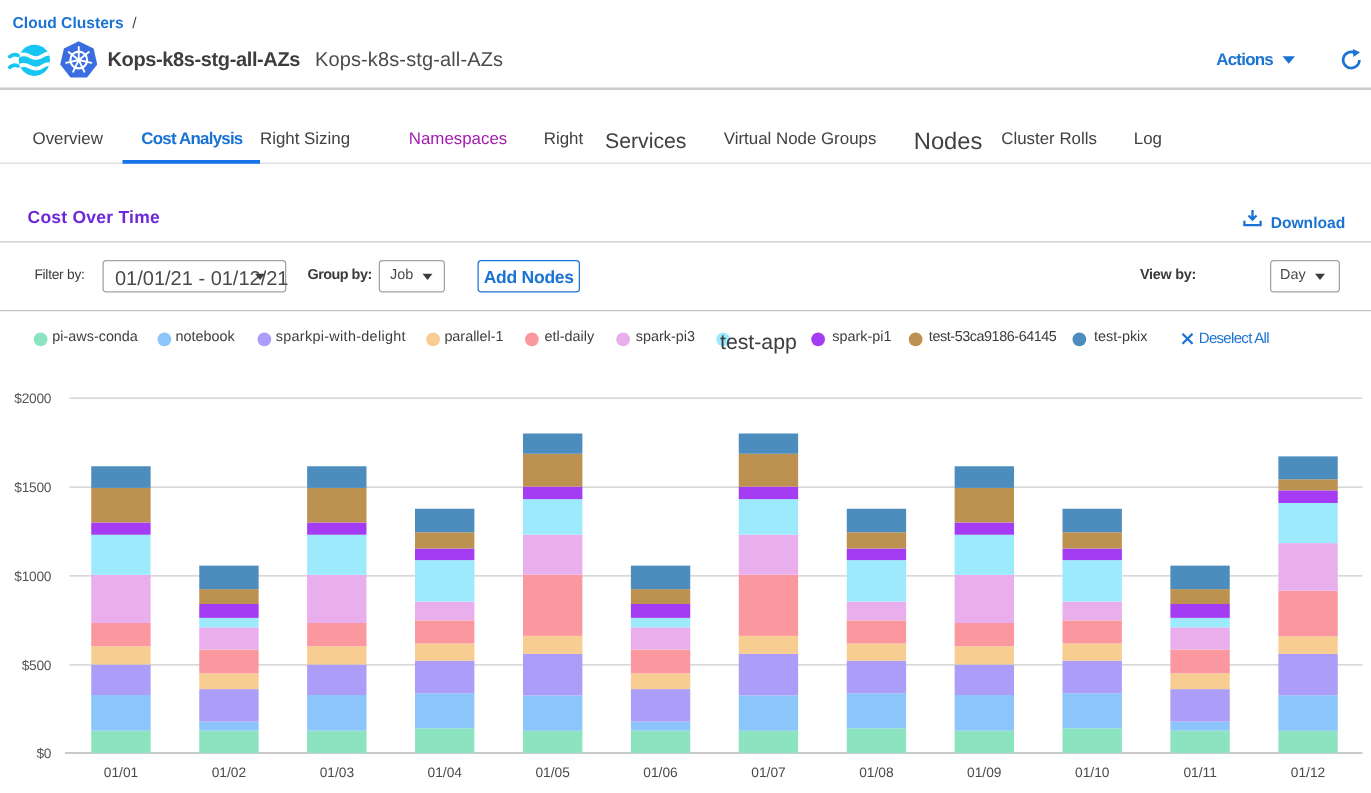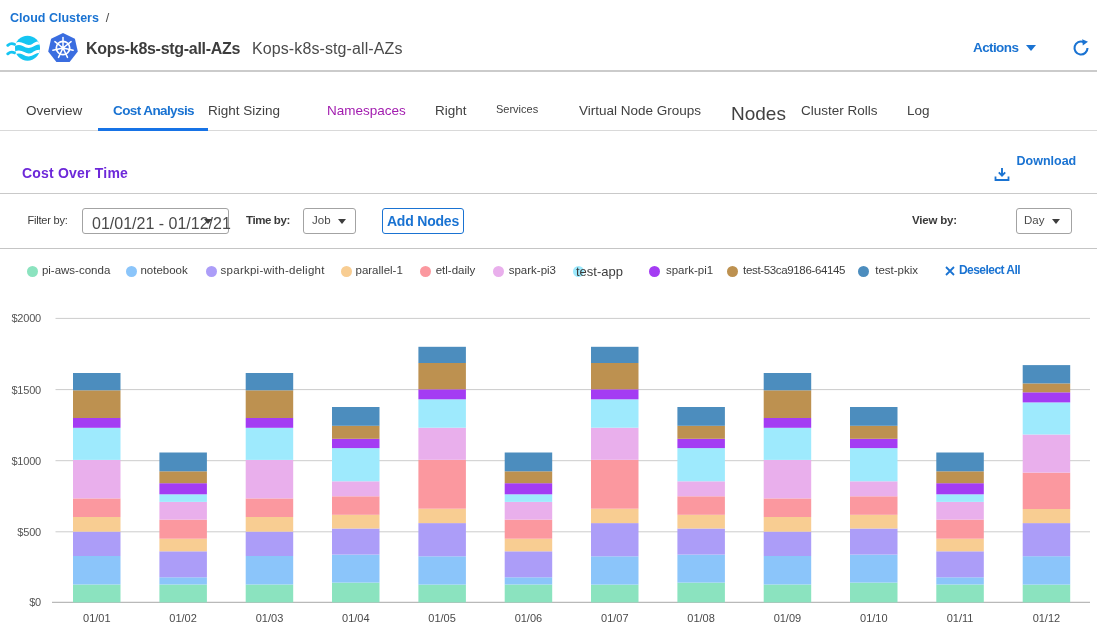--- a/index.html
+++ b/index.html
@@ -53,42 +53,42 @@
 <polygon points="10.2,0.2 16,2.8 10.8,6.6" fill="#1a73d2"></polygon>
 </svg>
 
 <div class="hline" style="top:70px;height:1.5px"></div>
 
 <div class="abs" style="left:26px;top:103px;font-size:13.5px;color:#414141">Overview</div>
 <div class="abs" style="left:113px;top:103px;font-size:13.5px;font-weight:bold;color:#1a73d2;letter-spacing:-0.6px">Cost Analysis</div>
 <div class="abs" style="left:208px;top:103px;font-size:13.5px;color:#414141">Right Sizing</div>
 <div class="abs" style="left:327px;top:103px;font-size:13.5px;color:#a21caf">Namespaces</div>
 <div class="abs" style="left:435px;top:103px;font-size:13.5px;color:#414141">Right</div>
-<div class="abs" style="left:496px;top:103px;font-size:11px;color:#414141">Services</div>
+<div class="abs" style="left:484px;top:103px;font-size:17px;color:#414141">Services</div>
 <div class="abs" style="left:579px;top:103px;font-size:13.5px;color:#414141">Virtual Node Groups</div>
 <div class="abs" style="left:731px;top:103px;font-size:19px;color:#414141">Nodes</div>
 <div class="abs" style="left:801px;top:103px;font-size:13.5px;color:#414141">Cluster Rolls</div>
 <div class="abs" style="left:907px;top:103px;font-size:13.5px;color:#414141">Log</div>
 <div class="hline" style="top:130px;height:1px;background:#d9d9d9"></div>
 <div class="abs" style="left:98px;top:128px;width:110px;height:3px;background:#1773e6"></div>
 
 <div class="abs" style="left:22px;top:165px;font-size:14px;font-weight:bold;color:#6d28d9;letter-spacing:0.2px">Cost Over Time</div>
 <svg class="abs" style="left:993.5px;top:166.5px" width="16" height="15" viewBox="0 0 16 15" fill="none" stroke="#1a73d2">
 <path d="M8,1 V8.2 M4.8,5.4 L8,8.6 L11.2,5.4" stroke-width="1.9"></path>
 <path d="M1.5,9.5 V13 H14.5 V9.5" stroke-width="1.8"></path>
 </svg>
-<div class="abs" style="left:1016.5px;top:154px;font-size:12.5px;font-weight:bold;color:#1a73d2">Download</div>
+<div class="abs" style="left:1016.5px;top:171px;font-size:12.5px;font-weight:bold;color:#1a73d2">Download</div>
 
 <div class="hline" style="top:192.5px;height:1.5px;background:#c9c9c9"></div>
 
 <div class="abs" style="left:27.5px;top:213.5px;font-size:11px;font-weight:normal;color:#3a3a3a;letter-spacing:-0.2px">Filter by:</div>
 <div class="sel" style="left:82px;top:207.5px;width:147px;height:26.5px"></div>
 <div class="abs" style="left:92px;top:214.5px;font-size:16px;color:#4a4a4a">01/01/21 - 01/12/21</div>
 <div class="caret" style="left:204px;top:219px"></div>
-<div class="abs" style="left:246px;top:213.5px;font-size:11.5px;font-weight:bold;color:#3a3a3a;letter-spacing:-0.4px">Time by:</div>
+<div class="abs" style="left:246px;top:213.5px;font-size:11.5px;font-weight:bold;color:#3a3a3a;letter-spacing:-0.4px">Group by:</div>
 <div class="sel" style="left:303px;top:207.5px;width:53px;height:26.5px"></div>
 <div class="abs" style="left:312px;top:214px;font-size:11.5px;color:#4a4a4a">Job</div>
 <div class="caret" style="left:338px;top:219px"></div>
 <div class="abs" style="left:382px;top:207.5px;width:82px;height:26.5px;border:1.5px solid #1a73d2;border-radius:3px;font-size:14px;font-weight:bold;color:#1a73d2;text-align:center;line-height:24px;letter-spacing:-0.2px">Add Nodes</div>
 <div class="abs" style="left:912px;top:213.5px;font-size:11.5px;font-weight:bold;color:#3a3a3a;letter-spacing:-0.2px">View by:</div>
 <div class="sel" style="left:1016px;top:207.5px;width:56px;height:26.5px"></div>
 <div class="abs" style="left:1024px;top:214px;font-size:11.5px;color:#4a4a4a">Day</div>
 <div class="caret" style="left:1052px;top:219px"></div>
 
 <div class="hline" style="top:247.5px;height:1.5px;background:#c5c5c5"></div>
@@ -99,31 +99,31 @@
 <div class="abs" style="left:140.4px;top:263.5px;font-size:11.5px;color:#3d3d3d">notebook</div>
 <div class="abs" style="left:206px;top:266px;width:11px;height:11px;border-radius:50%;background:#AC9DF8"></div>
 <div class="abs" style="left:220.6px;top:263.5px;font-size:11.5px;color:#3d3d3d;letter-spacing:0.25px">sparkpi-with-delight</div>
 <div class="abs" style="left:340.9px;top:266px;width:11px;height:11px;border-radius:50%;background:#F8CD92"></div>
 <div class="abs" style="left:355.5px;top:263.5px;font-size:11.5px;color:#3d3d3d">parallel-1</div>
 <div class="abs" style="left:420.1px;top:266px;width:11px;height:11px;border-radius:50%;background:#FB989F"></div>
 <div class="abs" style="left:435.7px;top:263.5px;font-size:11.5px;color:#3d3d3d">etl-daily</div>
 <div class="abs" style="left:493.3px;top:266px;width:11px;height:11px;border-radius:50%;background:#E9AFEC"></div>
 <div class="abs" style="left:508.7px;top:263.5px;font-size:11.5px;color:#3d3d3d">spark-pi3</div>
 <div class="abs" style="left:572.5px;top:266px;width:11px;height:11px;border-radius:50%;background:#9EEAFD"></div>
-<div class="abs" style="left:576px;top:263.5px;font-size:13px;color:#3d3d3d">test-app</div>
+<div class="abs" style="left:576px;top:263.5px;font-size:17px;color:#3d3d3d">test-app</div>
 <div class="abs" style="left:649.2px;top:266px;width:11px;height:11px;border-radius:50%;background:#A43CF3"></div>
 <div class="abs" style="left:665.9px;top:263.5px;font-size:11.5px;color:#3d3d3d">spark-pi1</div>
 <div class="abs" style="left:726.9px;top:266px;width:11px;height:11px;border-radius:50%;background:#BD9150"></div>
 <div class="abs" style="left:743.1px;top:263.5px;font-size:11.5px;color:#3d3d3d;letter-spacing:-0.35px">test-53ca9186-64145</div>
 <div class="abs" style="left:858.4px;top:266px;width:11px;height:11px;border-radius:50%;background:#4C8DBE"></div>
 <div class="abs" style="left:875.2px;top:263.5px;font-size:11.5px;color:#3d3d3d">test-pkix</div>
 <svg class="abs" style="left:945px;top:266px" width="10" height="10" viewBox="0 0 10 10">
     <path d="M1,1 L9,9 M9,1 L1,9" stroke="#1a73d2" stroke-width="1.8"></path>
   </svg>
-<div class="abs" style="left:959px;top:263px;font-size:12px;font-weight:bold;color:#1a73d2;letter-spacing:-0.55px">Deselect All</div>
+<div class="abs" style="left:959px;top:263px;font-size:12px;font-weight:normal;color:#1a73d2;letter-spacing:-0.55px">Deselect All</div>
 
 <svg class="abs" style="left:0;top:300px" width="1097" height="334" viewBox="0 0 1097 334" font-family="Liberation Sans,sans-serif">
 <g stroke="#cccccc" stroke-width="1">
 <line x1="55.5" y1="18.4" x2="1090" y2="18.4"></line>
 <line x1="55.5" y1="89.6" x2="1090" y2="89.6"></line>
 <line x1="55.5" y1="160.7" x2="1090" y2="160.7"></line>
 <line x1="55.5" y1="231.8" x2="1090" y2="231.8"></line>
 </g>
 <line x1="52" y1="302.4" x2="1090" y2="302.4" stroke="#b9b9b9" stroke-width="1.2"></line>
 <g font-size="11" letter-spacing="-0.2" fill="#555" text-anchor="end">

